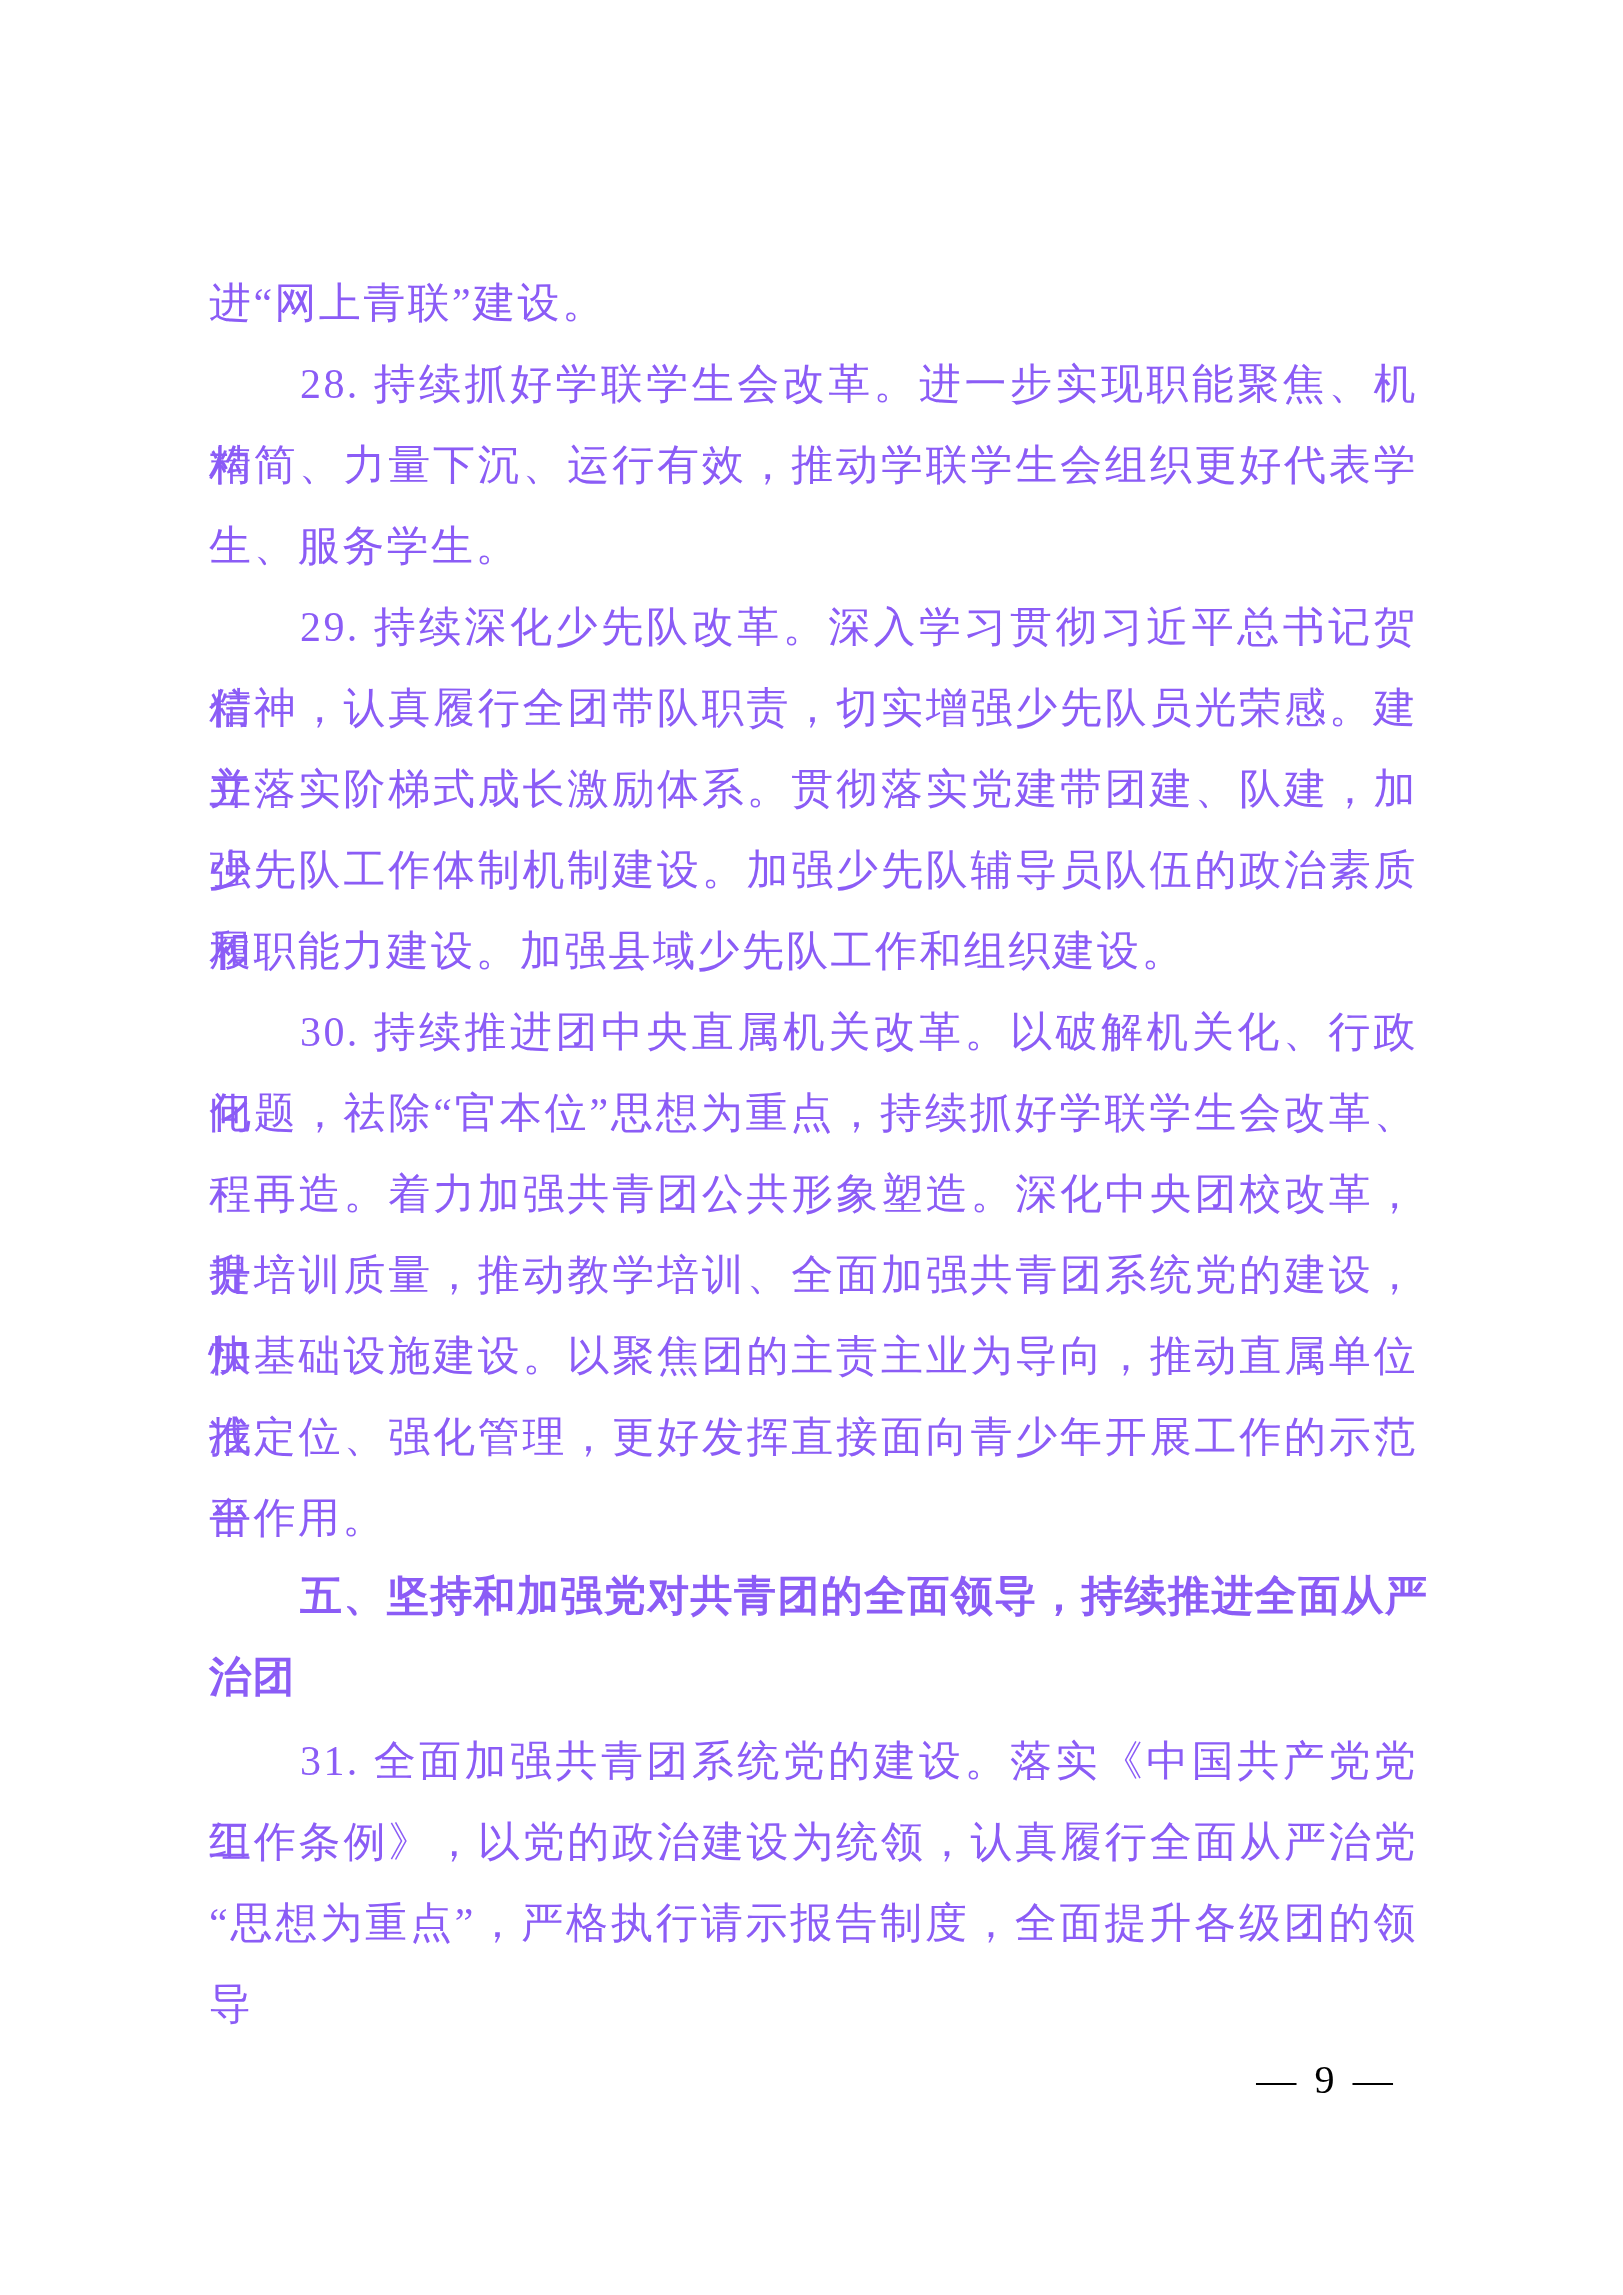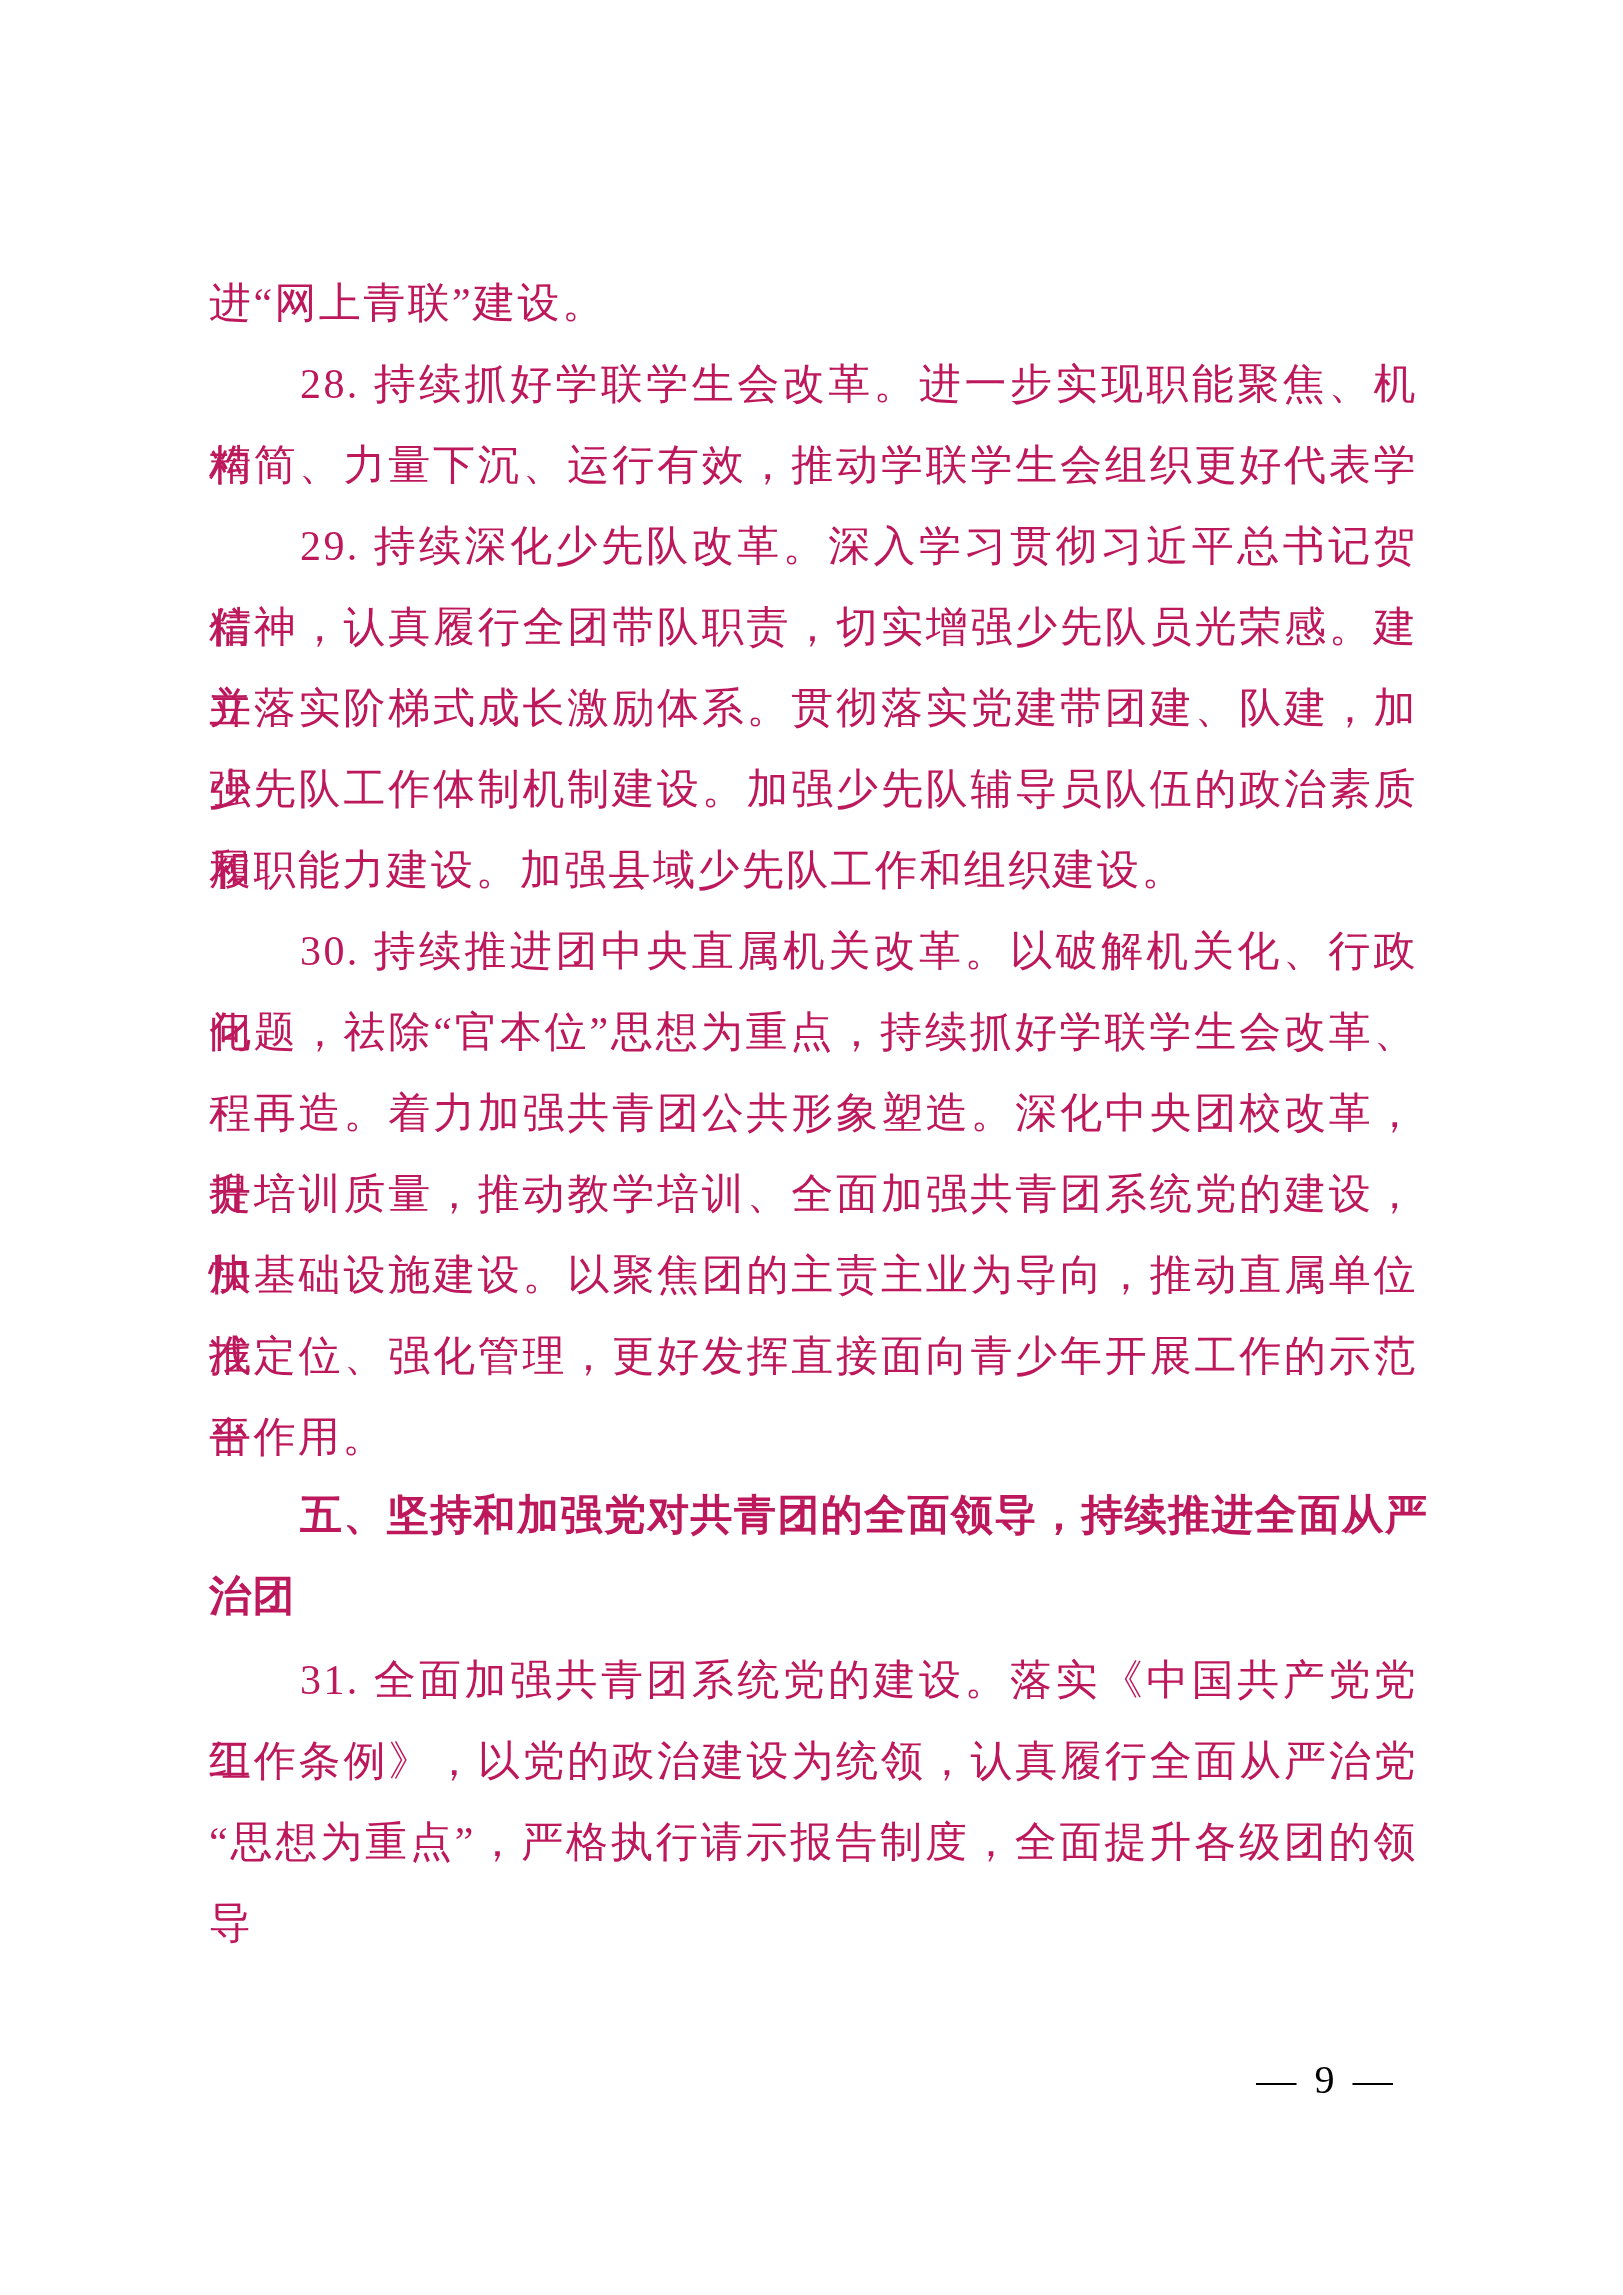--- a/index.html
+++ b/index.html
@@ -20,21 +20,21 @@
     left: 209px;
     top: 263px;
     width: 1209px;
   }
   .line {
     height: 81px;
     line-height: 81px;
     font-size: 42px;
     letter-spacing: 2.4px;
     white-space: nowrap;
-    color: #be185d;
+    color: #8b5cf6;
   }
   .just {
     white-space: normal;
     text-align: justify;
     text-align-last: justify;
   }
   .indent {
     text-indent: 91px;
   }
   .heading {
@@ -56,20 +56,21 @@
     color: #000000;
   }
 </style>
 </head>
 <body>
 
 <div class="content">
   <div class="line">进“网上青联”建设。</div>
   <div class="line just indent">28. 持续抓好学联学生会改革。进一步实现职能聚焦、机构</div>
   <div class="line just">精简、力量下沉、运行有效，推动学联学生会组织更好代表学</div>
+  <div class="line">生、服务学生。</div>
   <div class="line just indent">29. 持续深化少先队改革。深入学习贯彻习近平总书记贺信</div>
   <div class="line just">精神，认真履行全团带队职责，切实增强少先队员光荣感。建立</div>
   <div class="line just">并落实阶梯式成长激励体系。贯彻落实党建带团建、队建，加强</div>
   <div class="line just">少先队工作体制机制建设。加强少先队辅导员队伍的政治素质和</div>
   <div class="line">履职能力建设。加强县域少先队工作和组织建设。</div>
   <div class="line just indent">30. 持续推进团中央直属机关改革。以破解机关化、行政化</div>
   <div class="line just">问题，祛除“官本位”思想为重点，持续抓好学联学生会改革、</div>
   <div class="line just">程再造。着力加强共青团公共形象塑造。深化中央团校改革，提</div>
   <div class="line just">升培训质量，推动教学培训、全面加强共青团系统党的建设，加</div>
   <div class="line just">快基础设施建设。以聚焦团的主责主业为导向，推动直属单位找</div>

